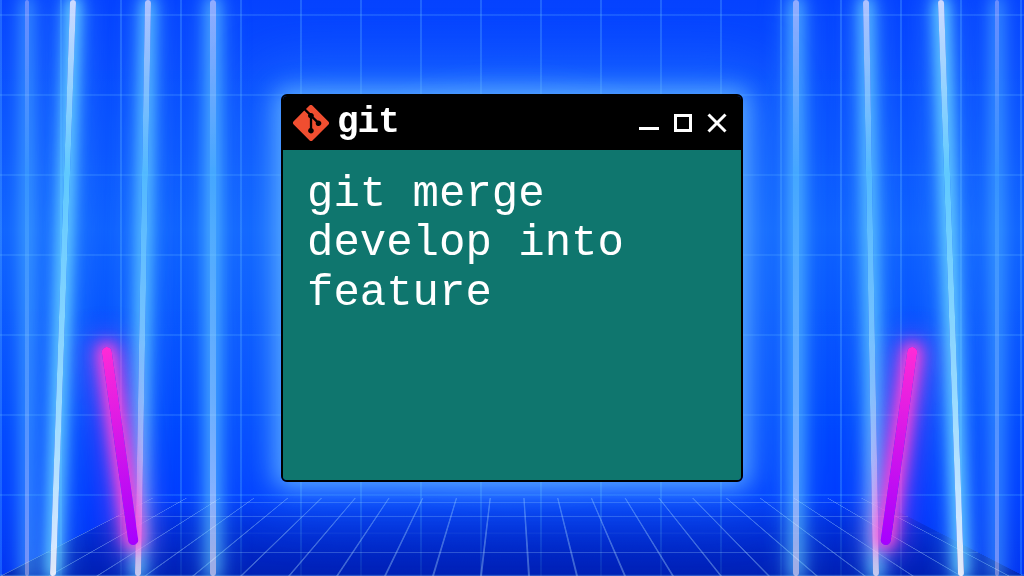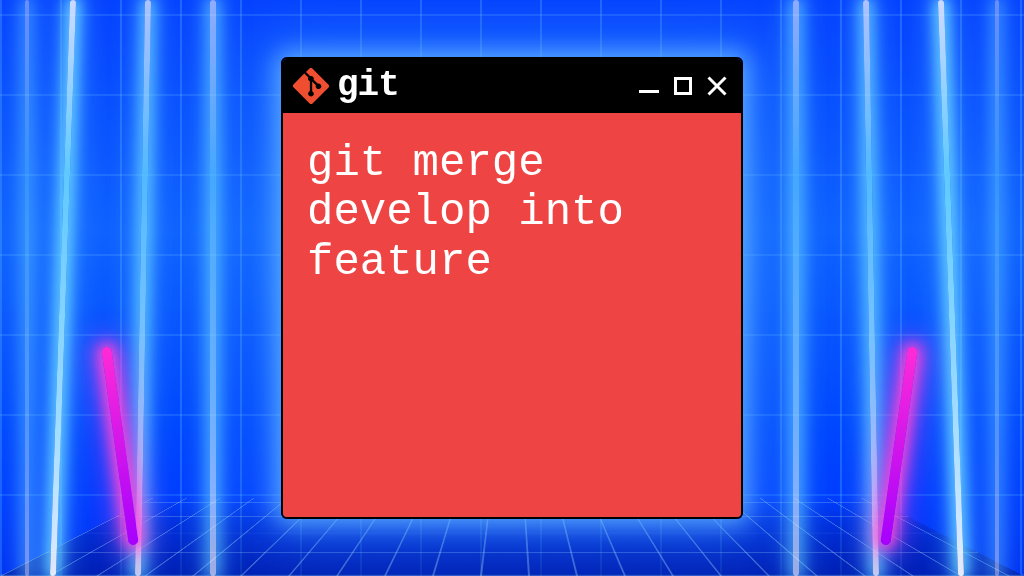--- a/index.html
+++ b/index.html
@@ -63,21 +63,21 @@
       transform: translate(-50%, -50%);
       width: 520px; height: 520px;
       background: radial-gradient(circle, rgba(130,200,255,0.55) 0%, rgba(130,200,255,0.0) 62%);
       filter: blur(12px);
       pointer-events: none;
     }
     .terminal {
       position: absolute;
       left: 50%; top: 50%;
       transform: translate(-50%, -50%);
-      width: 462px; height: 462px;
+      width: 462px; height: 388px;
       border: 2px solid #000;
       border-radius: 6px;
       box-shadow: 0 0 22px 6px rgba(120,200,255,0.65), 0 0 60px 20px rgba(60,150,255,0.45);
       overflow: hidden;
       display: flex;
       flex-direction: column;
     }
     .titlebar {
       height: 54px;
       background: #000;
@@ -119,22 +119,22 @@
     .win-close{ position: relative; width: 22px; height: 22px; }
     .win-close::before, .win-close::after {
       content: ""; position: absolute; left: 50%; top: 50%;
       width: 24px; height: 3px; background: #fff;
     }
     .win-close::before { transform: translate(-50%,-50%) rotate(45deg); }
     .win-close::after  { transform: translate(-50%,-50%) rotate(-45deg); }
 
     .terminal-body {
       flex: 1;
-      background: #ef4444;
-      padding: 26px 24px;
+      background: #0f766e;
+      padding: 20px 24px;
       color: #fff;
     }
     .cmd {
       font-family: "Menlo","Consolas","Courier New",monospace;
       font-size: 44px;
       line-height: 1.12;
       white-space: pre-wrap;
       word-break: break-word;
       font-weight: 400;
     }

